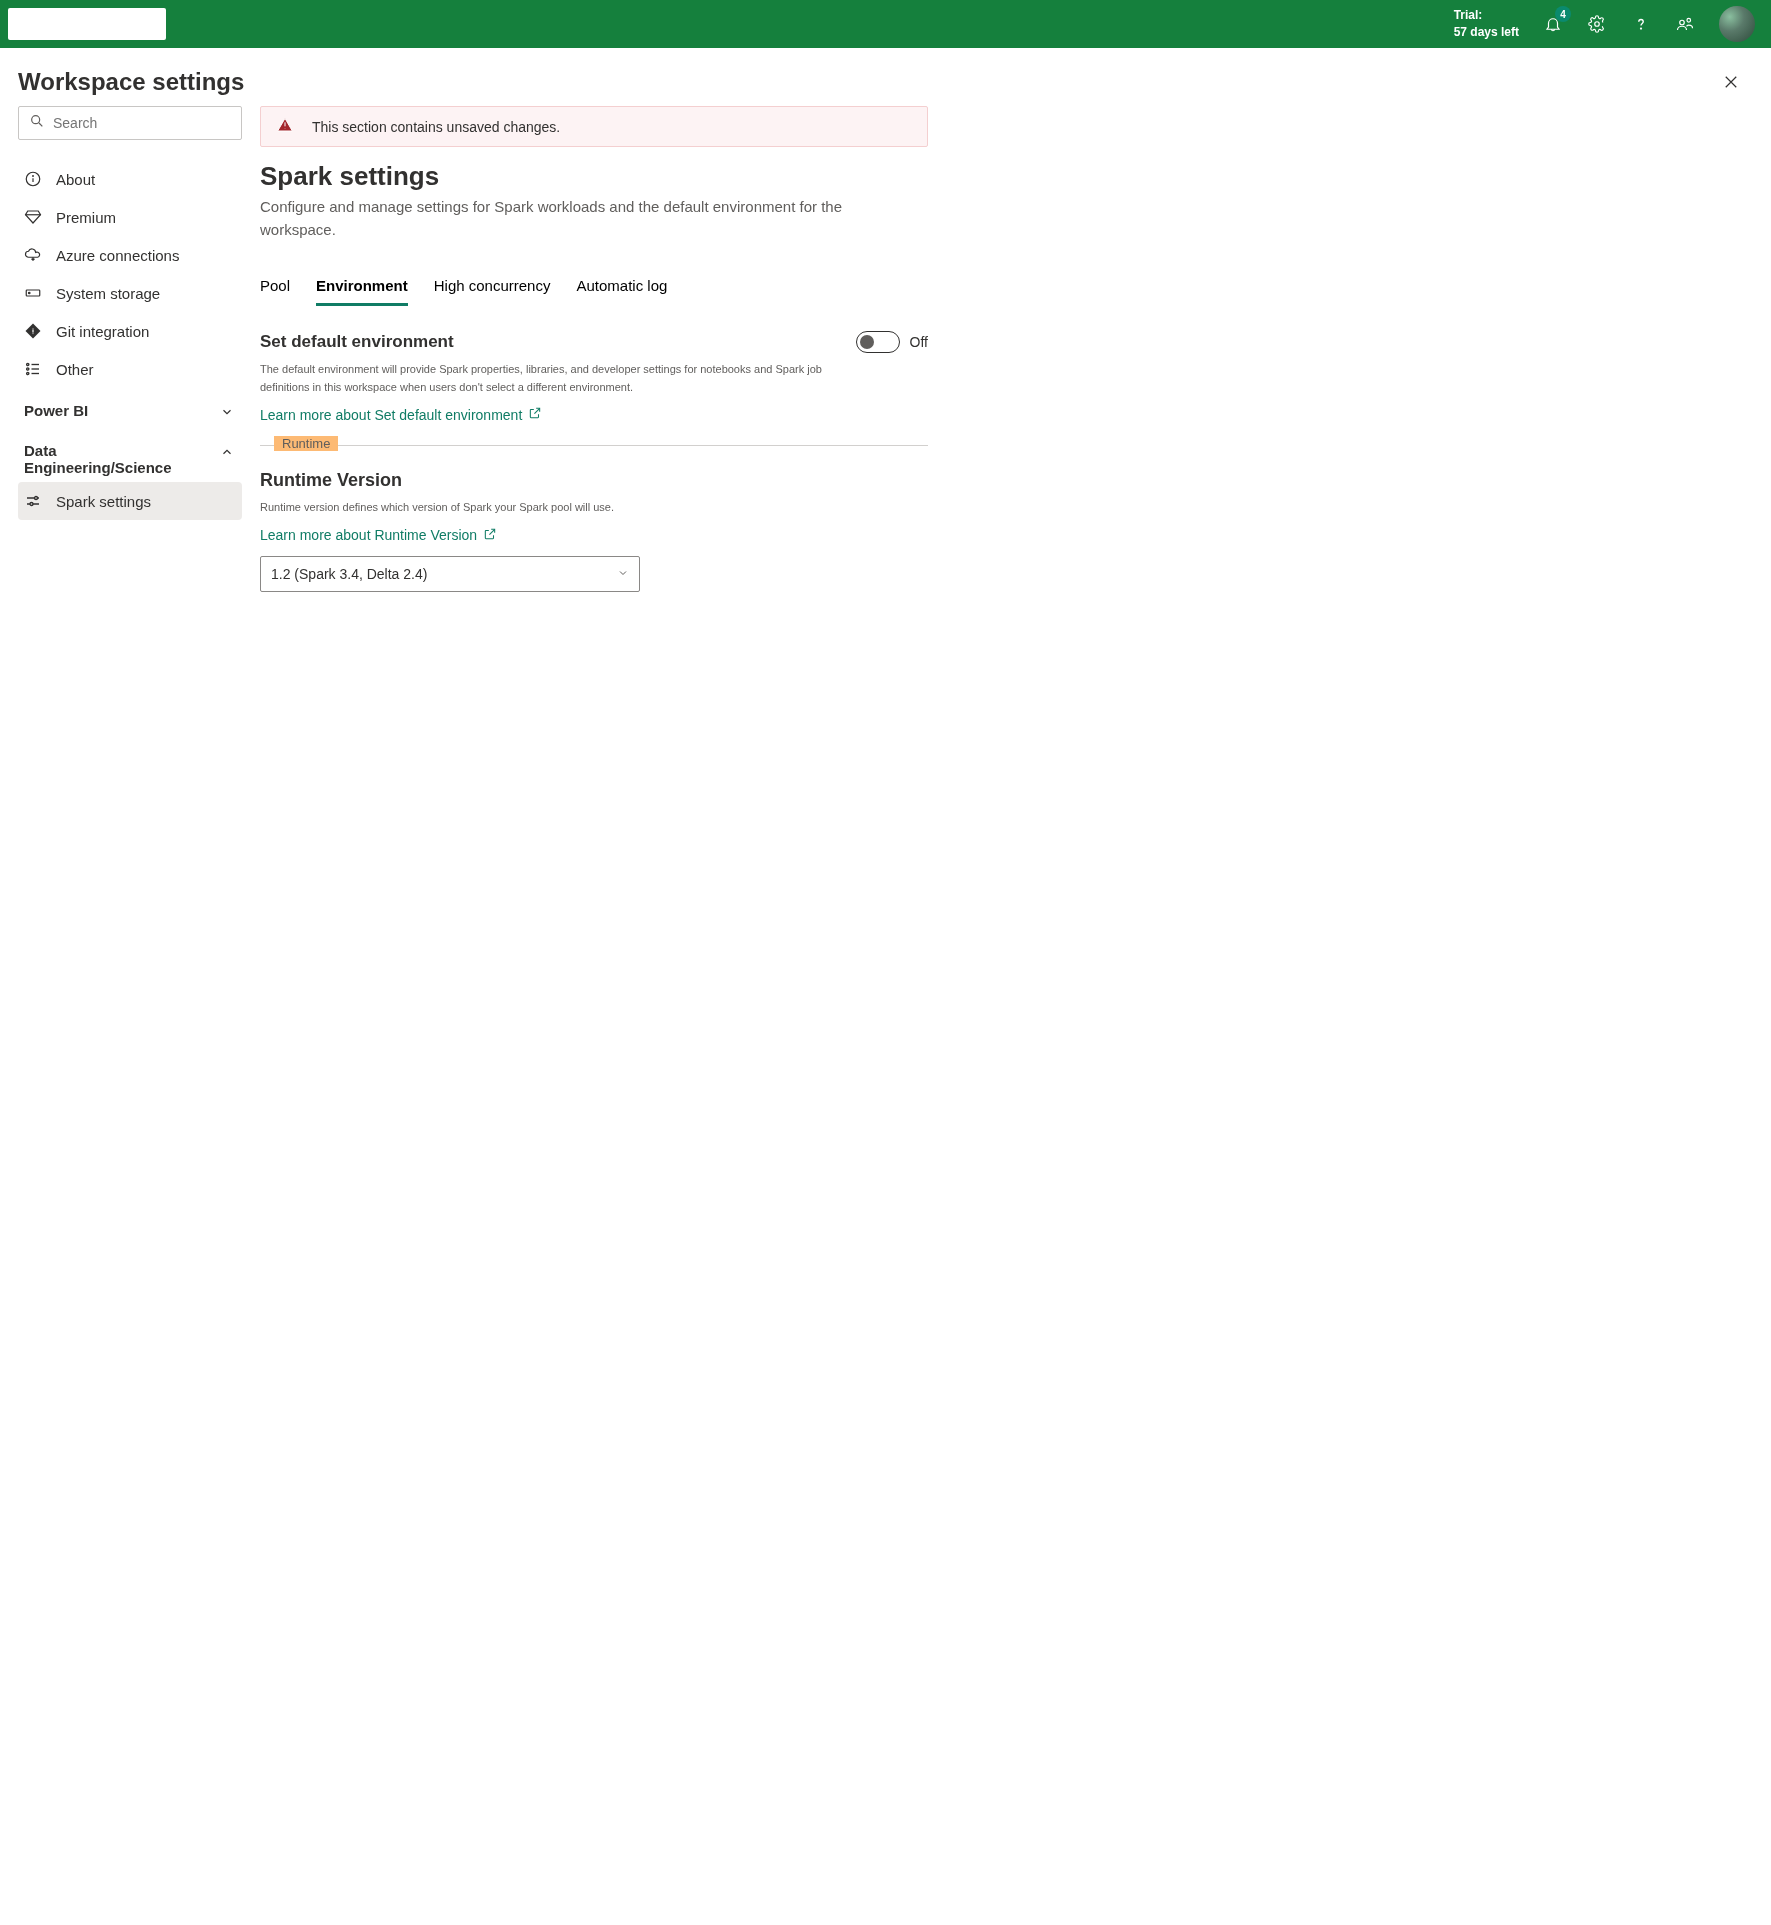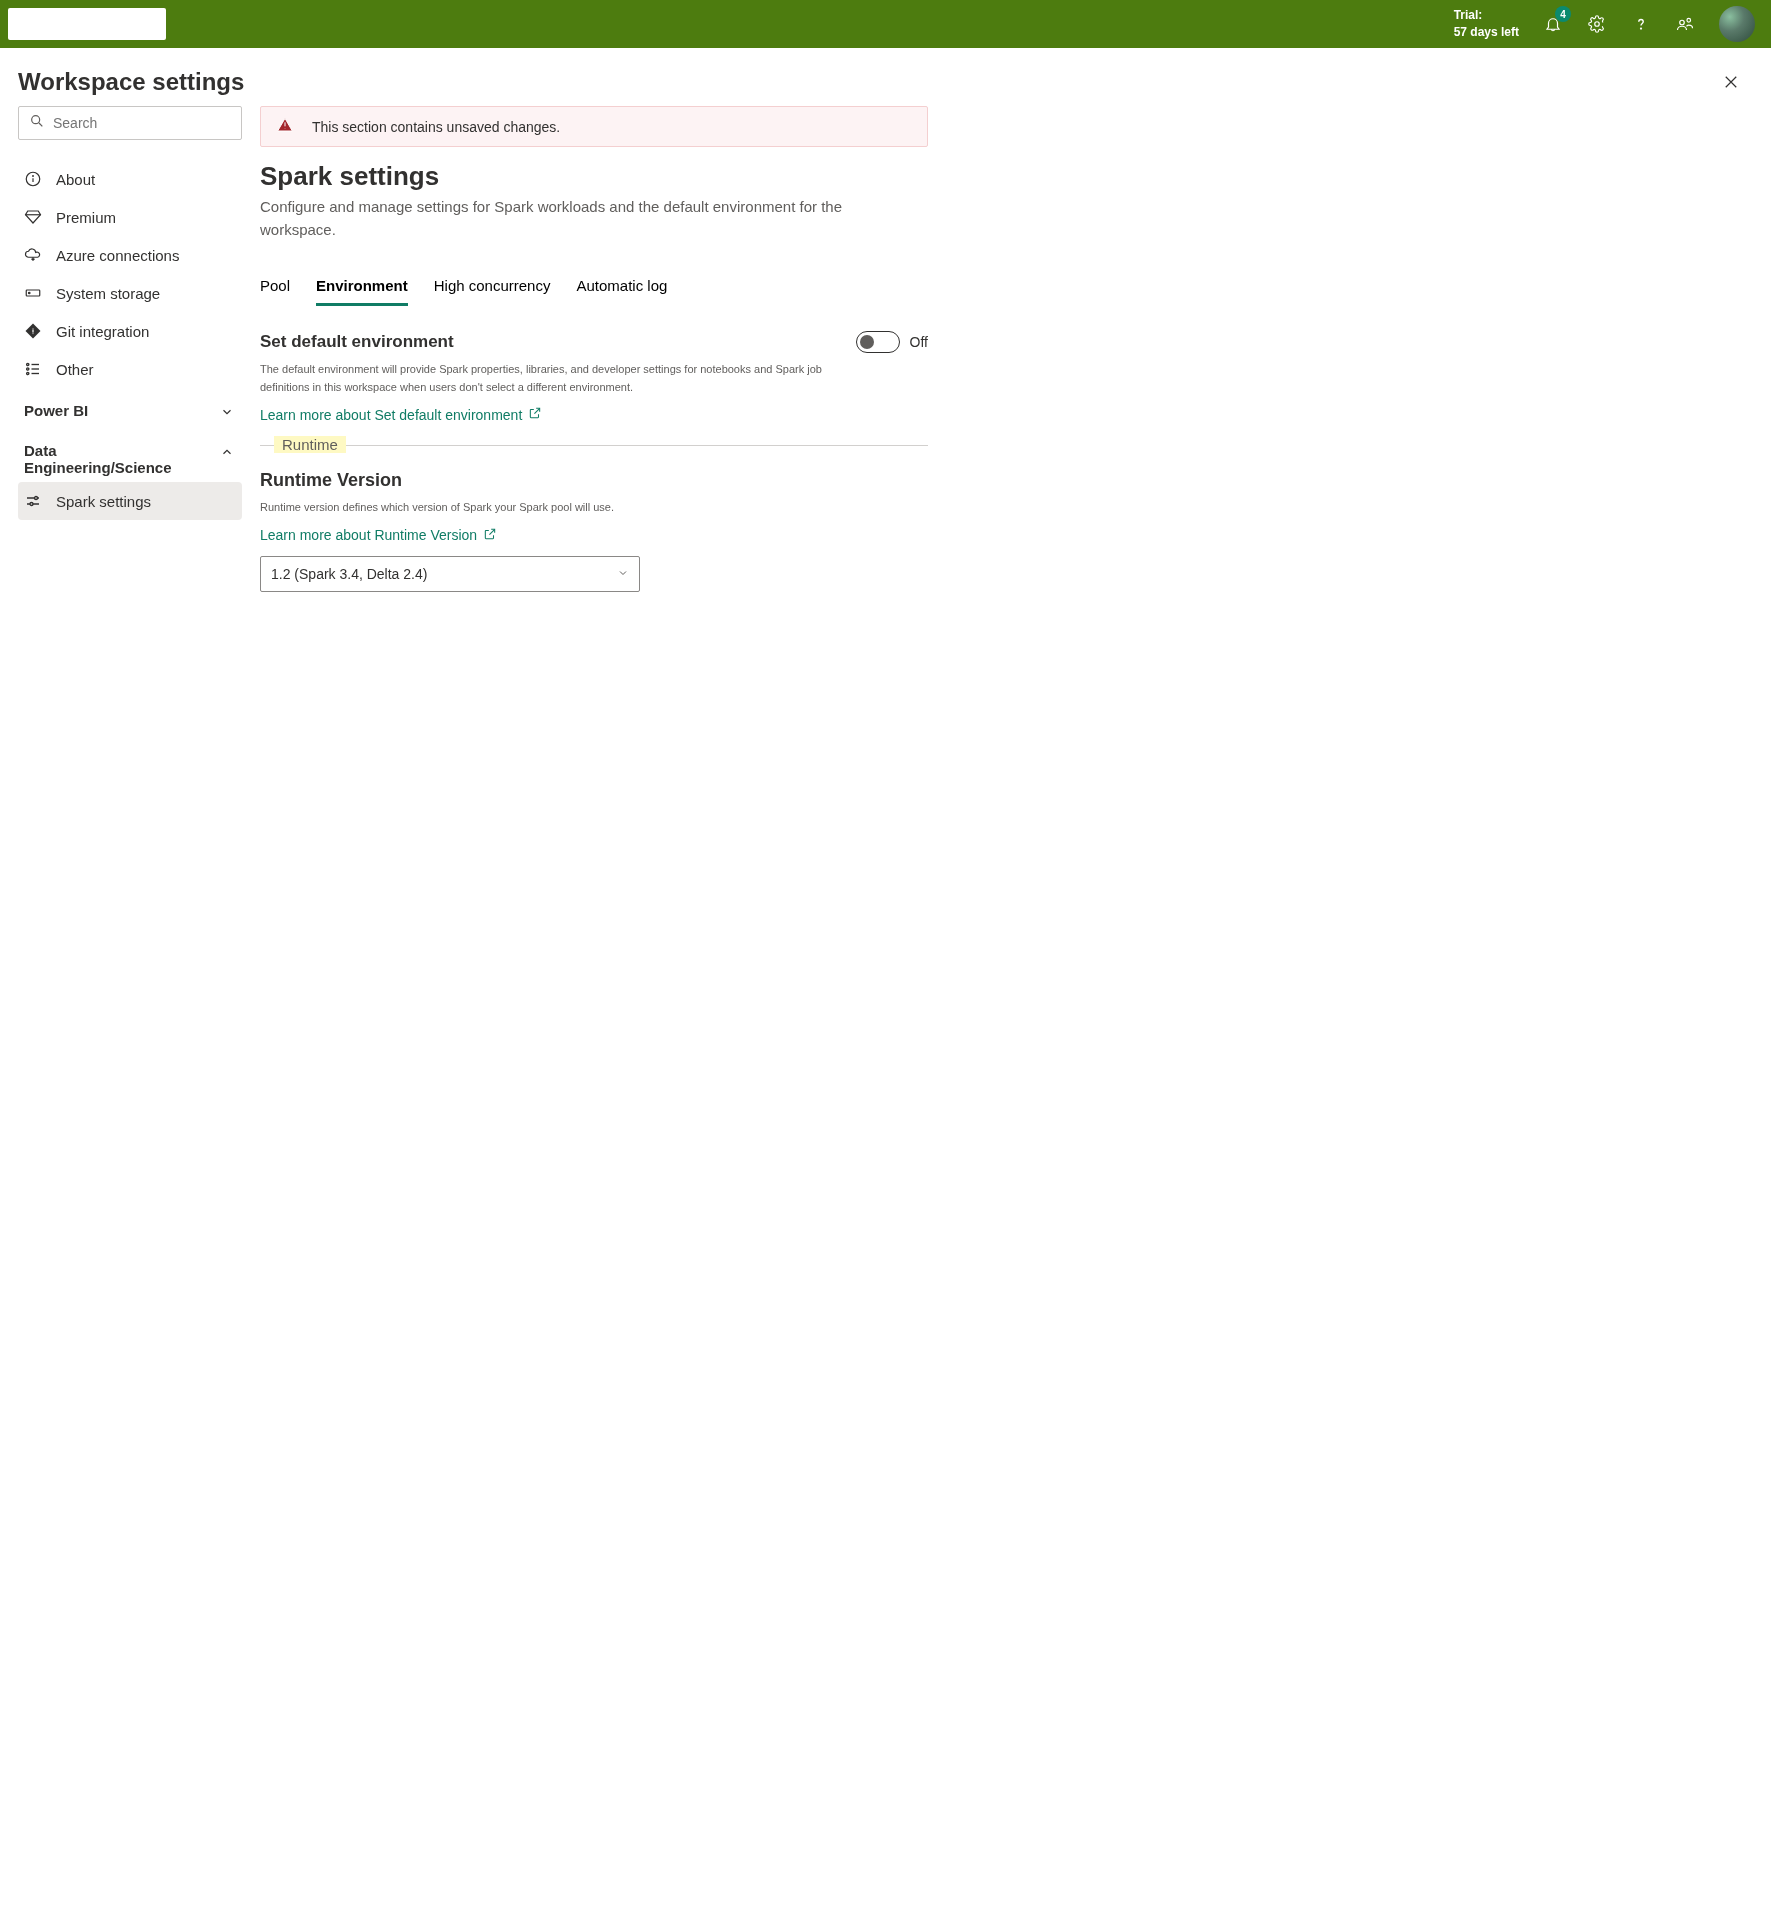--- a/index.html
+++ b/index.html
@@ -1,19 +1,19 @@
 <!DOCTYPE html>
 <html><head>
 <meta charset="utf-8">
 <style>
   * { box-sizing: border-box; margin: 0; padding: 0; }
   body { font-family: "Segoe UI", -apple-system, BlinkMacSystemFont, sans-serif; color: #323130; background: #fff; }
   
   .topbar {
-    background: #4d7c0f;
+    background: #15803d;
     height: 48px;
     display: flex;
     align-items: center;
     padding: 0 16px;
     color: #fff;
   }
   .topbar-search {
     width: 158px;
     height: 32px;
     background: #fff;
@@ -121,21 +121,21 @@
   .toggle {
     width:44px; height:22px; border-radius:11px; border:1px solid #323130; background:#fff; position:relative; cursor:pointer;
   }
   .toggle::after { content:""; position:absolute; left:3px; top:3px; width:14px; height:14px; border-radius:50%; background:#605e5c; }
   .toggle-label { font-size:14px; }
   .setting-desc { font-size:11px; color:#605e5c; margin-top:8px; line-height:1.6; max-width: 580px; }
   .link { color:#107c65; font-size:14px; display:inline-flex; align-items:center; gap:6px; margin-top:10px; cursor:pointer; }
   .link svg { stroke:#107c65; fill:none; }
 
   .fieldset { margin-top:22px; position:relative; border-top:1px solid #d2d0ce; padding-top:18px; }
-  .legend { position:absolute; top:-10px; left:14px; background:#fef9c3; padding:0 8px; font-size:15px; color:#605e5c; }
+  .legend { position:absolute; top:-10px; left:14px; background:#fdba74; padding:0 8px; font-size:13px; color:#605e5c; }
 
   .sub-title { font-size:18px; font-weight:600; margin-top:6px; }
   .select {
     margin-top:12px;
     border:1px solid #8a8886;
     border-radius:2px;
     height:36px; width:380px;
     display:flex; align-items:center; justify-content:space-between;
     padding:12px 10px;
     font-size:14px;

